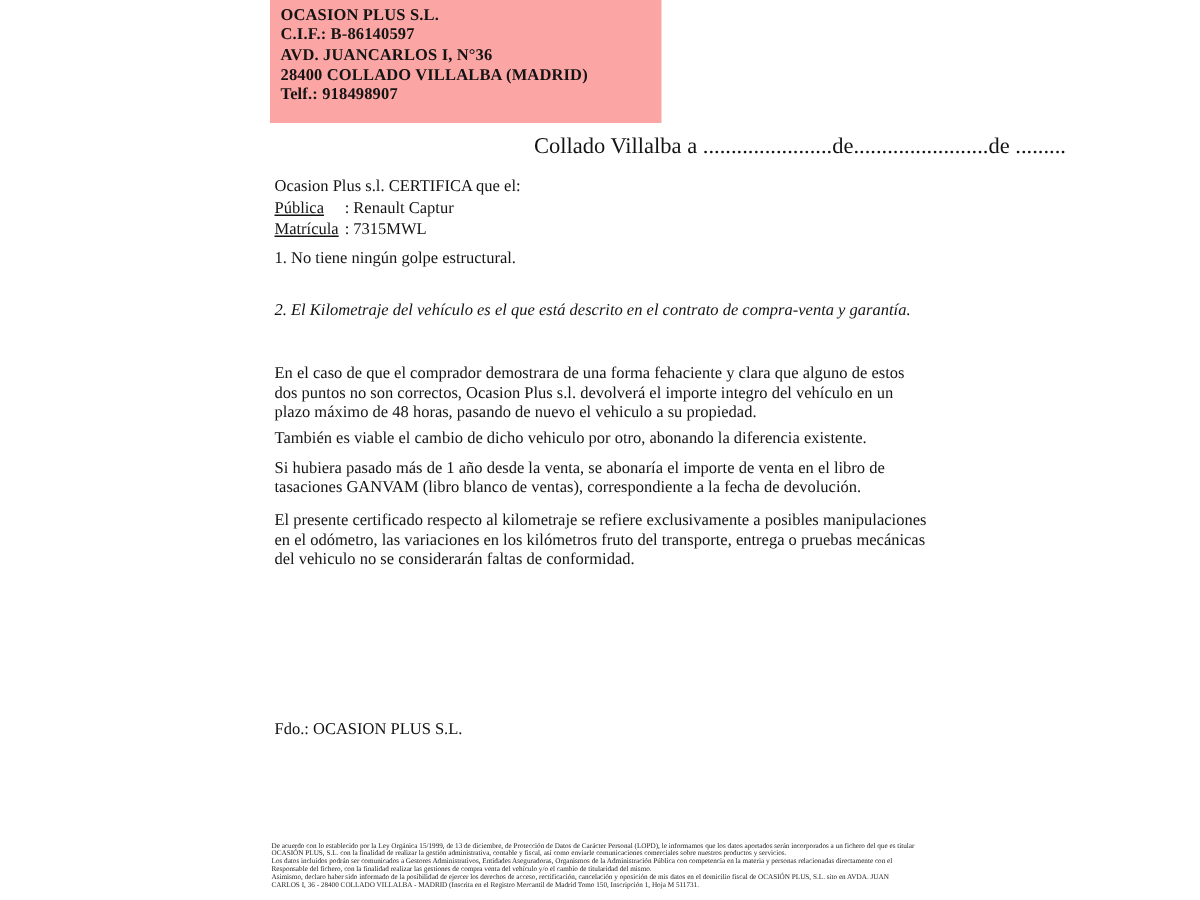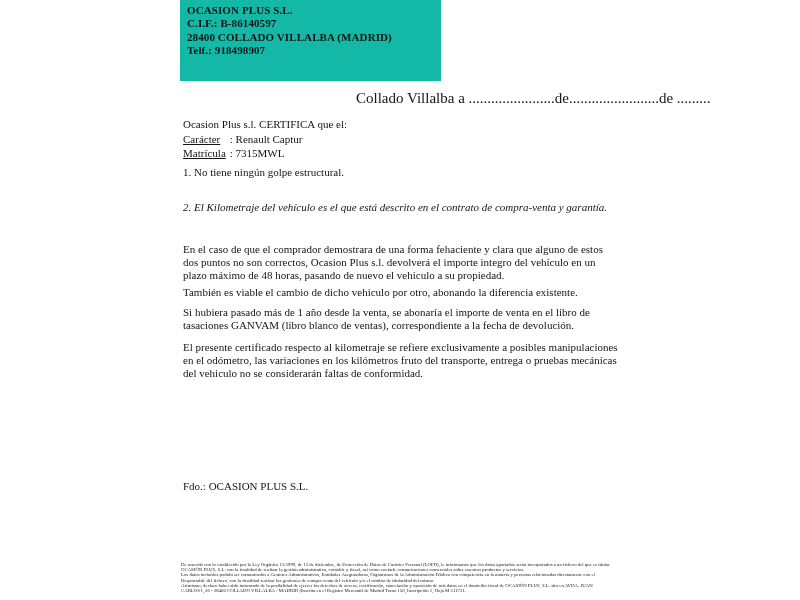--- a/index.html
+++ b/index.html
@@ -16,22 +16,22 @@
     height: 600px;
     background: #ffffff;
     font-family: "Liberation Serif", "DejaVu Serif", serif;
     color: #141414;
   }
   .header-box {
     position: absolute;
     left: 180px;
     top: 0;
     width: 247px;
-    background: #14b8a6;
-    padding: 4px 7px 24px 7px;
+    background: #fca5a5;
+    padding: 4px 7px 12px 7px;
     font-weight: bold;
     font-size: 11px;
     line-height: 13.3px;
     letter-spacing: 0.1px;
     font-family: Liberation Serif, serif;
   }
   .date-line {
     position: absolute;
     left: 356px;
     top: 90px;
@@ -95,30 +95,31 @@
   }
 </style>
 </head>
 <body>
 
 <div class="page">
 
   <div class="header-box">
     <div>OCASION PLUS S.L.</div>
     <div>C.I.F.: B-86140597</div>
+    <div>AVD. JUANCARLOS I, N°36</div>
     <div>28400 COLLADO VILLALBA (MADRID)</div>
     <div>Telf.: 918498907</div>
   </div>
 
   <div class="date-line">Collado Villalba a .......................de........................de .........</div>
 
   <div class="cert-block">
     <div>Ocasion Plus s.l. CERTIFICA que el:</div>
     <div>
-      <span class="cert-label">Carácter</span>
+      <span class="cert-label">Pública</span>
       <span>: Renault Captur</span>
     </div>
     <div>
       <span class="cert-label">Matrícula</span>
       <span>: 7315MWL</span>
     </div>
   </div>
 
   <div class="point point-1">1. No tiene ningún golpe estructural.</div>
   <div class="point point-2">2. El Kilometraje del vehículo es el que está descrito en el contrato de compra-venta y garantía.</div>

